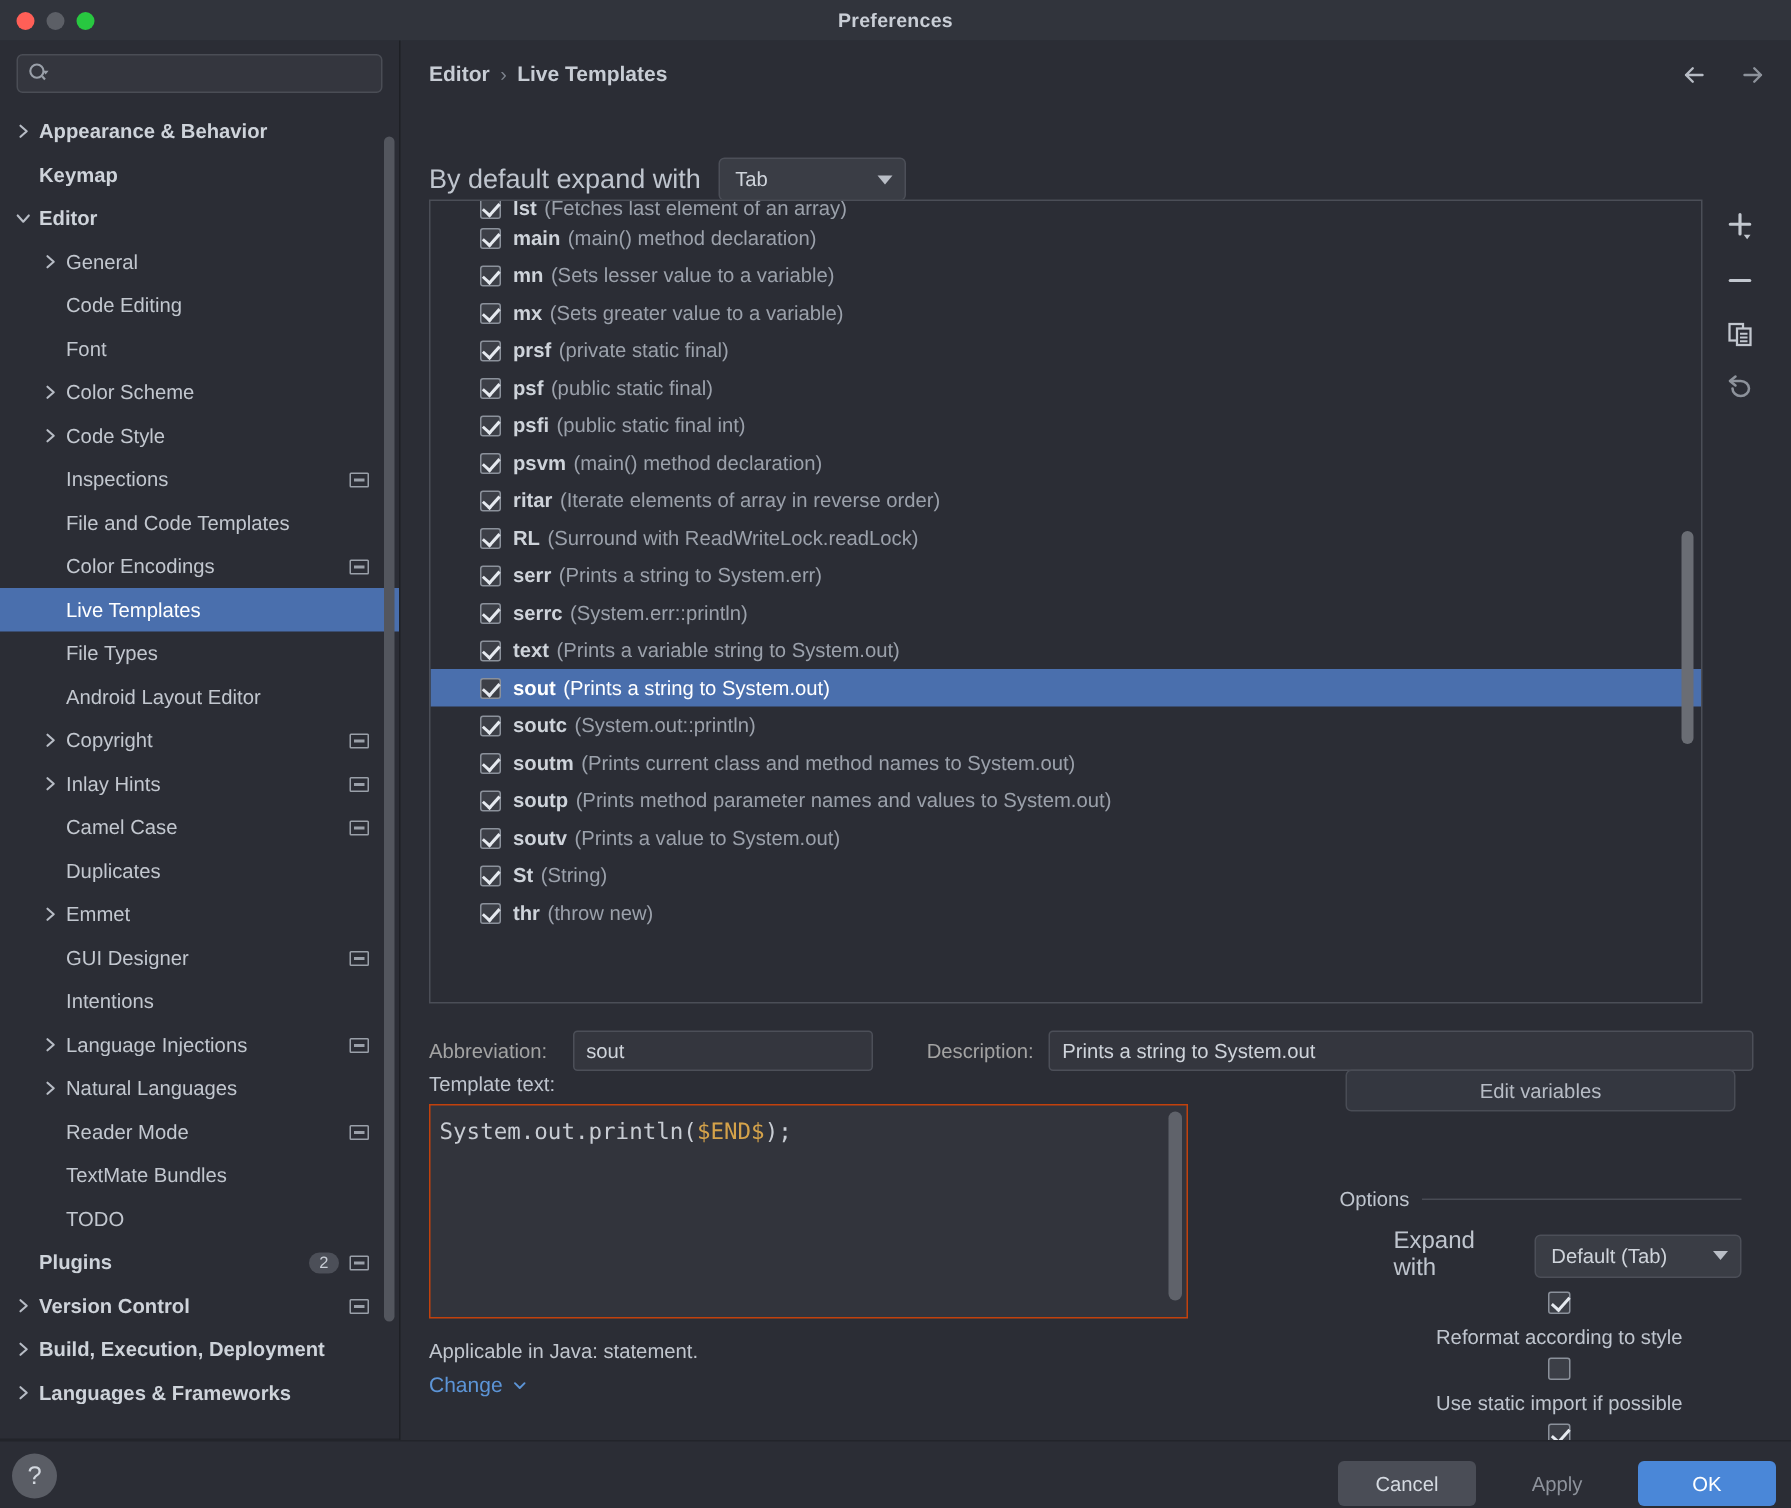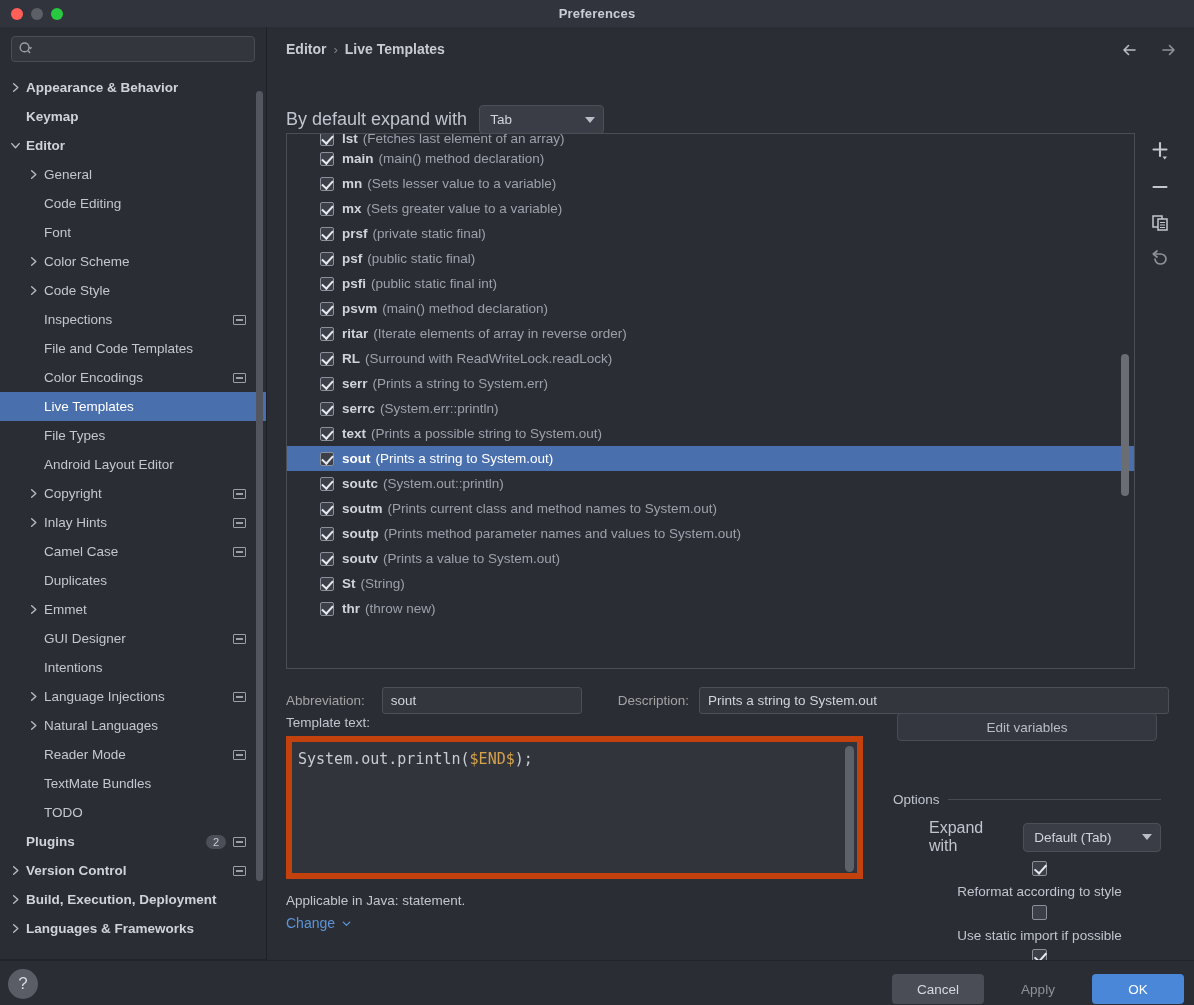--- a/index.html
+++ b/index.html
@@ -163,22 +163,22 @@
   .field-row { position: absolute; left: 18px; top: 660px; display: flex; align-items: center; }
   .field-label { font-size: 13.5px; color: #a3a3a3; }
   .textfield {
     height: 27px; background: #34363e; border: 1px solid #4c4f58; border-radius: 3px;
     display: flex; align-items: center; padding: 0 8px;
     font-size: 13.5px; color: #cfd4db;
   }
 
   .tmpl-label { position: absolute; left: 18px; top: 688px; font-size: 13.5px; }
   .code-area {
-    position: absolute; left: 18px; top: 709px; width: 577px; height: 143px;
-    background: #32343c; border: 6px solid #c2410c; overflow: hidden;
+    position: absolute; left: 18px; top: 709px; width: 506px; height: 143px;
+    background: #32343c; border: 1px solid #c2410c; overflow: hidden;
   }
   .code-line {
     padding: 8px 0 0 6px; font-family: "DejaVu Sans Mono", monospace;
     font-size: 15px; color: #c8ccd3; white-space: pre;
   }
   .code-var { color: #d4a24a; }
   .code-scroll {
     position: absolute; right: 3px; top: 4px; width: 9px; height: 126px;
     background: #5f626a; border-radius: 5px;
   }
@@ -538,21 +538,21 @@
             <span class="desc">(Prints a string to System.err)</span>
           </div>
           <div class="tpl-row">
             <span class="cb checked"></span>
             <span class="abbr">serrc</span>
             <span class="desc">(System.err::println)</span>
           </div>
           <div class="tpl-row">
             <span class="cb checked"></span>
             <span class="abbr">text</span>
-            <span class="desc">(Prints a possible string to System.out)</span>
+            <span class="desc">(Prints a variable string to System.out)</span>
           </div>
           <div class="tpl-row selected">
             <span class="cb checked"></span>
             <span class="abbr">sout</span>
             <span class="desc">(Prints a string to System.out)</span>
           </div>
           <div class="tpl-row">
             <span class="cb checked"></span>
             <span class="abbr">soutc</span>
             <span class="desc">(System.out::println)</span>

